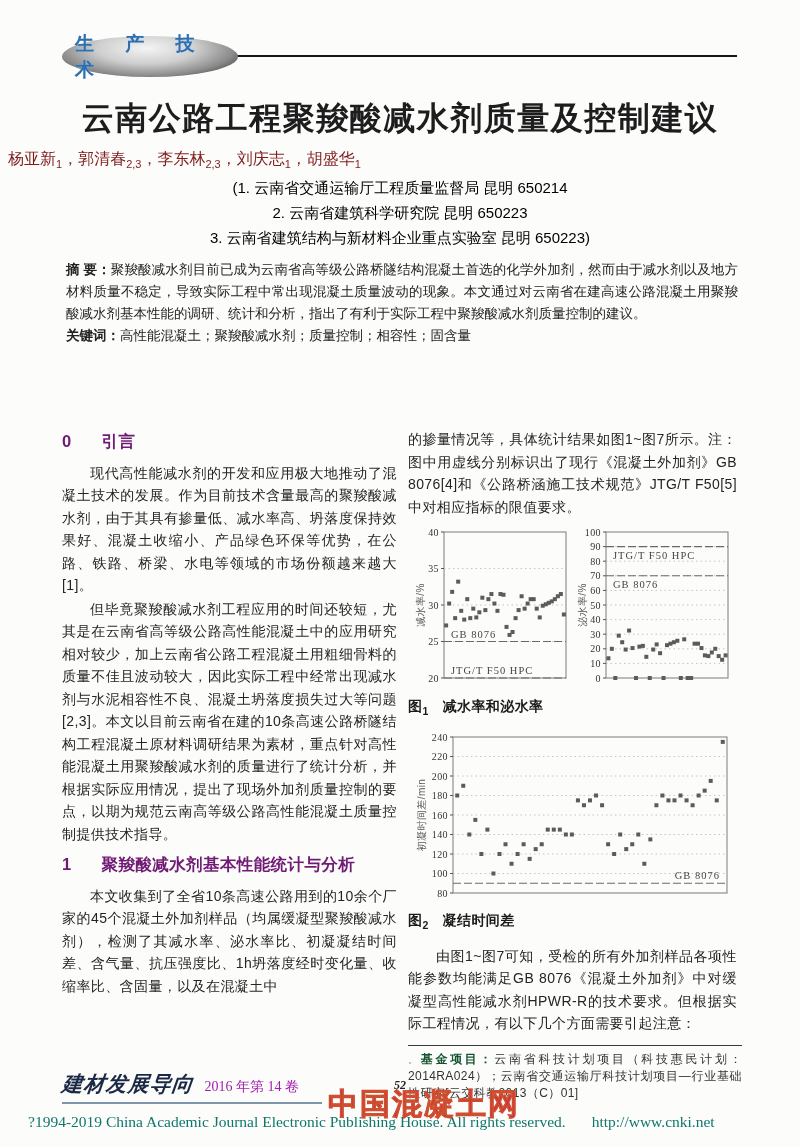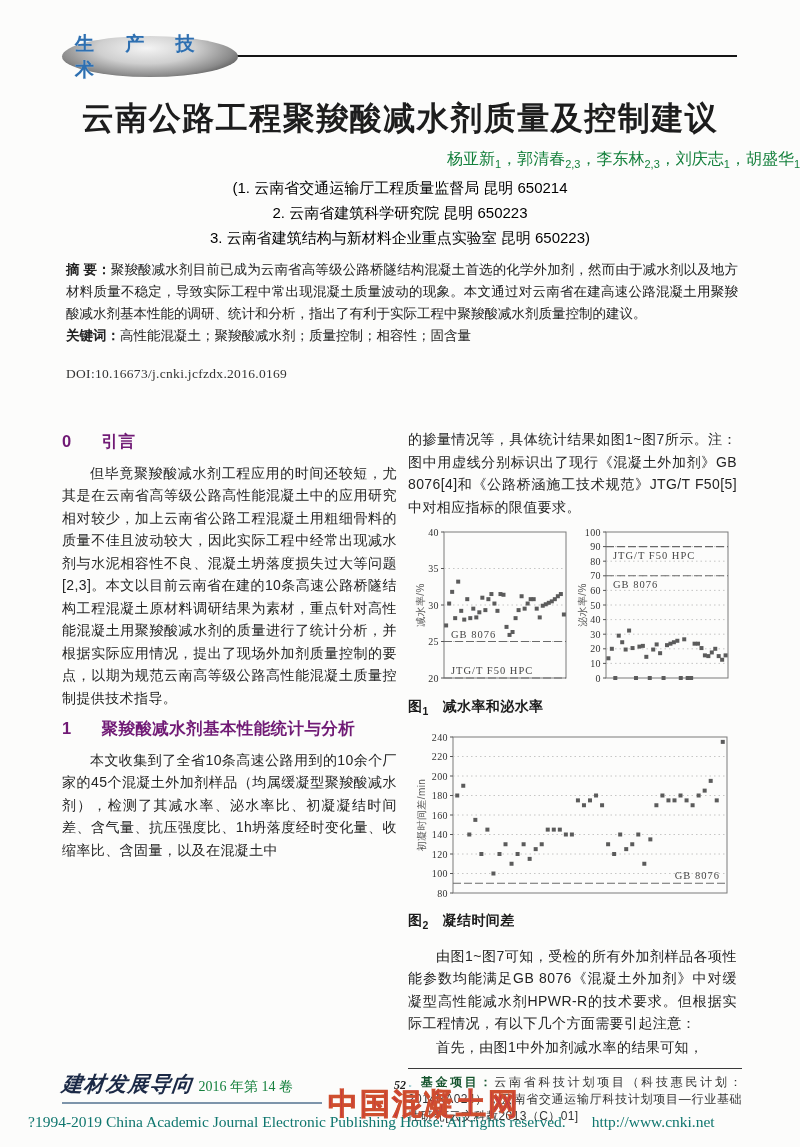--- a/index.html
+++ b/index.html
@@ -11,21 +11,21 @@
   
   .banner-line{position:absolute;left:222px;top:55px;width:515px;height:2px;background:#151515;}
   .banner-ellipse{
     position:absolute;left:62px;top:36px;width:176px;height:41px;border-radius:50%;
     background:radial-gradient(ellipse at 48% 30%, #f4f4f4 0%, #cfcfcf 38%, #8a8a8a 68%, #151515 100%);
     display:flex;align-items:center;justify-content:center;z-index:2;
   }
   .banner-text{color:#2e6fb0;font-weight:bold;font-size:19px;letter-spacing:13px;padding-left:13px;text-shadow:0 0 1px #bcd6ee;}
   
   .paper-title{position:absolute;left:0;right:0;top:97px;text-align:center;font-size:32px;font-weight:bold;letter-spacing:1.5px;color:#1d1d1d;}
-  .authors{position:absolute;left:8px;right:0;top:149px;text-align:right;font-size:16px;color:#15803d;}
+  .authors{position:absolute;left:8px;right:0;top:149px;text-align:left;font-size:16px;color:#7f1d1d;}
   .authors sub{font-size:11px;}
   .affiliations{position:absolute;left:0;right:0;top:175px;text-align:center;font-size:15px;line-height:25px;color:#000000;}
   
   .abstract-block{position:absolute;left:66px;top:259px;width:672px;font-size:13.5px;line-height:22px;text-align:justify;color:#222;}
   .abstract-block p{margin:0;}
   .lbl{font-weight:bold;}
   .doi{margin-top:16px !important;font-family:"Liberation Serif",serif;font-size:13.5px;color:#333;letter-spacing:0.3px;}
   
   .col{position:absolute;top:428px;font-size:14px;line-height:22.5px;letter-spacing:0.4px;text-align:justify;color:#242424;}
   .col-left{left:62px;width:340px;}
@@ -41,21 +41,21 @@
   .fig-caption{font-size:14px;font-weight:bold;margin:1px 0 8px 0;text-align:left;color:#1b1b1b;}
   .fig-caption sub{font-size:10.5px;}
   .fig-caption .cap-text{margin-left:14px;}
   
   .footnote{margin-top:10px;border-top:1.5px solid #3a3a3a;padding-top:5px;font-size:12px;line-height:17px;text-align:justify;color:#333;}
   .footnote .fn-label{color:#14532d;font-weight:bold;}
   .footnote .fn-bullet{color:#3a9aa8;font-size:10px;}
   
   .journal-block{position:absolute;left:62px;top:1070px;width:260px;border-bottom:2px solid #7d94aa;padding-bottom:4px;}
   .journal-name{display:inline-block;font-family:"DejaVu Serif",serif;font-style:italic;font-weight:bold;font-size:21px;color:#1b2946;transform:skewX(-6deg);letter-spacing:1px;}
-  .journal-issue{font-size:14px;color:#15803d;margin-left:0;font-family:"Liberation Serif",serif;}
+  .journal-issue{font-size:14px;color:#a21caf;margin-left:6px;font-family:"Liberation Serif",serif;}
   .page-num{position:absolute;left:0;right:0;top:1078px;text-align:center;font-family:"Liberation Serif",serif;font-style:italic;font-weight:bold;font-size:12px;color:#222;}
   .watermark{position:absolute;left:328px;top:1084px;font-size:30px;font-weight:bold;letter-spacing:2px;color:#be185d;-webkit-text-stroke:0.8px #cf4f2e;z-index:5;}
   .copyright{position:absolute;left:28px;top:1113px;width:750px;font-family:"Liberation Serif",serif;font-size:15.5px;color:#0f766e;z-index:4;}
   .copyright .url{margin-left:26px;}
 </style>
 </head>
 <body>
 
 <div class="banner-line"></div>
 <div class="banner-ellipse">
@@ -70,27 +70,27 @@
 
 <div class="affiliations">
   <div>(1. 云南省交通运输厅工程质量监督局 昆明 650214</div>
   <div>2. 云南省建筑科学研究院 昆明 650223</div>
   <div>3. 云南省建筑结构与新材料企业重点实验室 昆明 650223)</div>
 </div>
 
 <div class="abstract-block">
   <p><span class="lbl">摘  要：</span><span>聚羧酸减水剂目前已成为云南省高等级公路桥隧结构混凝土首选的化学外加剂，然而由于减水剂以及地方材料质量不稳定，导致实际工程中常出现混凝土质量波动的现象。本文通过对云南省在建高速公路混凝土用聚羧酸减水剂基本性能的调研、统计和分析，指出了有利于实际工程中聚羧酸减水剂质量控制的建议。</span></p>
   <p><span class="lbl">关键词：</span><span>高性能混凝土；聚羧酸减水剂；质量控制；相容性；固含量</span></p>
-  <p class="doi">DOI:10.16673/j.cnki.jcfzdx.2016.0169</p>
 </div>
 
 <div class="col col-left">
   <div class="sec-head">
     <span class="sec-num">0</span><span>引言</span>
   </div>
+  <p>现代高性能减水剂的开发和应用极大地推动了混凝土技术的发展。作为目前技术含量最高的聚羧酸减水剂，由于其具有掺量低、减水率高、坍落度保持效果好、混凝土收缩小、产品绿色环保等优势，在公路、铁路、桥梁、水电等领域的市场份额越来越大[1]。</p>
   <p>但毕竟聚羧酸减水剂工程应用的时间还较短，尤其是在云南省高等级公路高性能混凝土中的应用研究相对较少，加上云南省公路工程混凝土用粗细骨料的质量不佳且波动较大，因此实际工程中经常出现减水剂与水泥相容性不良、混凝土坍落度损失过大等问题[2,3]。本文以目前云南省在建的10条高速公路桥隧结构工程混凝土原材料调研结果为素材，重点针对高性能混凝土用聚羧酸减水剂的质量进行了统计分析，并根据实际应用情况，提出了现场外加剂质量控制的要点，以期为规范云南高等级公路高性能混凝土质量控制提供技术指导。</p>
   <div class="sec-head">
     <span class="sec-num">1</span><span>聚羧酸减水剂基本性能统计与分析</span>
   </div>
   <p>本文收集到了全省10条高速公路用到的10余个厂家的45个混凝土外加剂样品（均属缓凝型聚羧酸减水剂），检测了其减水率、泌水率比、初凝凝结时间差、含气量、抗压强度比、1h坍落度经时变化量、收缩率比、含固量，以及在混凝土中</p>
 </div>
 
 <div class="col col-right">
   <p class="no-indent">的掺量情况等，具体统计结果如图1~图7所示。注：图中用虚线分别标识出了现行《混凝土外加剂》GB 8076[4]和《公路桥涵施工技术规范》JTG/T F50[5]中对相应指标的限值要求。</p>
 
@@ -313,21 +313,20 @@
           <rect x="299.7400881057269" y="68.375" width="4" height="4" fill="#5b5b5b"></rect>
           <rect x="305.7753303964758" y="9.875" width="4" height="4" fill="#5b5b5b"></rect>
           <text x="10" y="85" font-size="10" fill="#555" text-anchor="middle" transform="rotate(-90 10 85)">初凝时间差/min</text>
         </svg></div>
     <div class="fig-caption">
       <span>图</span><sub>2</sub><span class="cap-text">凝结时间差</span>
     </div>
   </div>
 
   <p>由图1~图7可知，受检的所有外加剂样品各项性能参数均能满足GB 8076《混凝土外加剂》中对缓凝型高性能减水剂HPWR-R的技术要求。但根据实际工程情况，有以下几个方面需要引起注意：</p>
-  <p>首先，由图1中外加剂减水率的结果可知，</p>
 
   <div class="footnote">
     <span class="fn-bullet">。</span><span class="fn-label">基金项目：</span><span>云南省科技计划项目（科技惠民计划：2014RA024）；云南省交通运输厅科技计划项目—行业基础性研究[云交科教2013（C）01]</span>
   </div>
 </div>
 
 <div class="journal-block">
   <span class="journal-name">建材发展导向</span>
   <span class="journal-issue">2016 年第 14 卷</span>
 </div>

